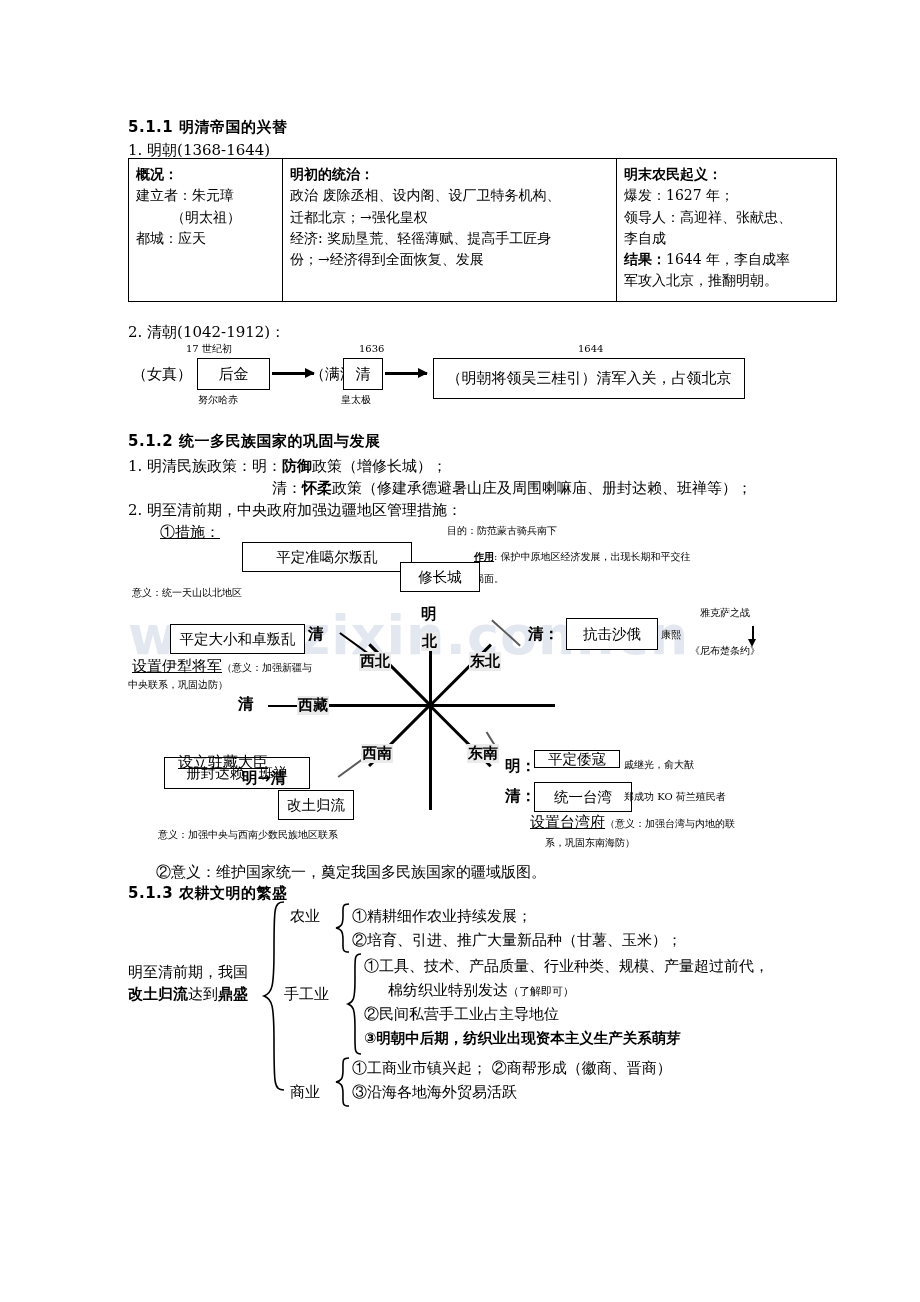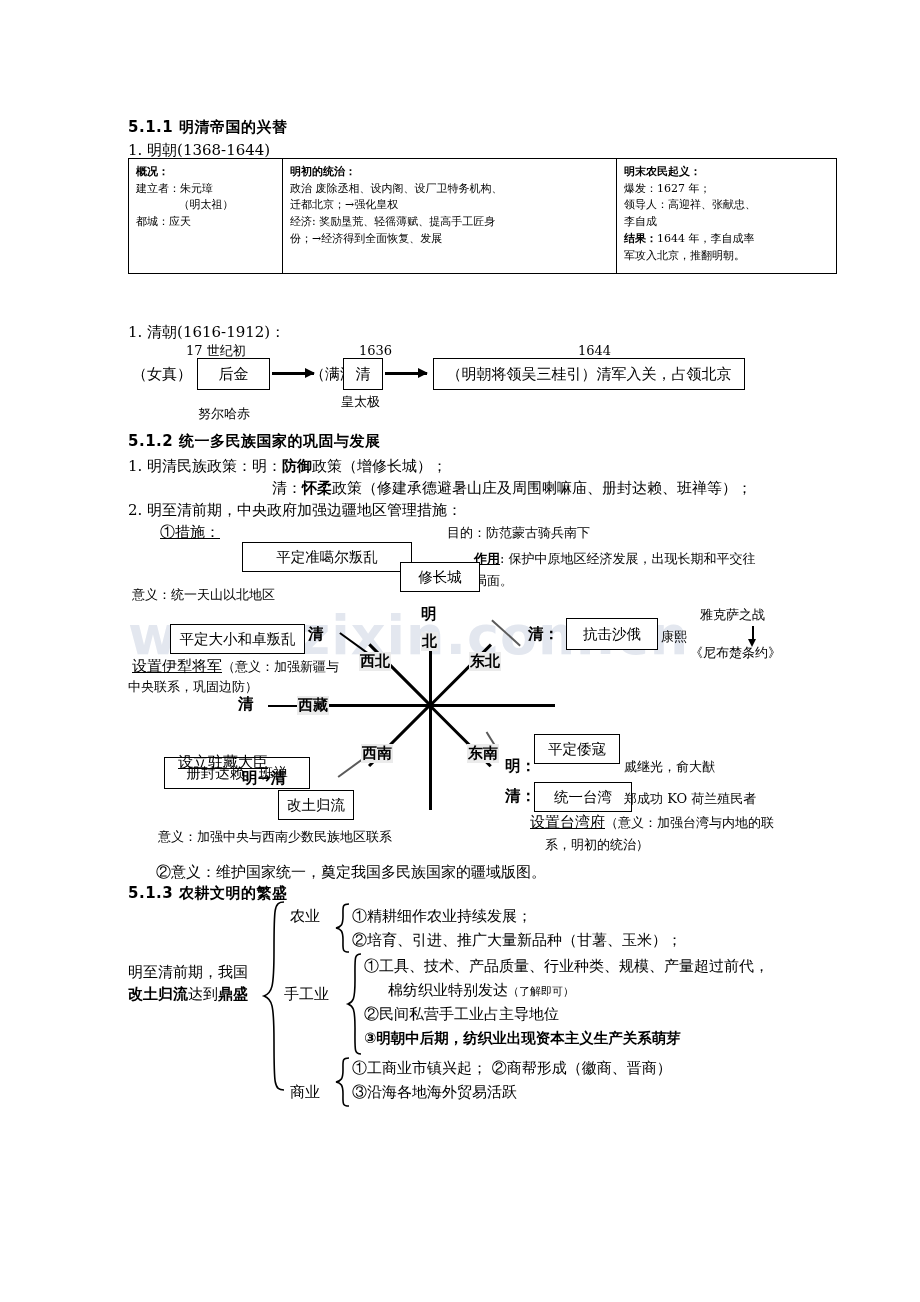--- a/index.html
+++ b/index.html
@@ -40,39 +40,39 @@
     font-size:15px;
     letter-spacing:0.5px;
     white-space:nowrap;
   }
   .ln{
     position:absolute;
     font-size:15px;
     white-space:nowrap;
     line-height:1.45;
   }
-  .sm{font-size:13px;}
+  .sm{font-size:10px;}
   .xs{font-size:11px;}
   .b{font-weight:bold;}
   .sans{font-family:"DejaVu Sans","Liberation Sans",sans-serif;}
   .u{text-decoration:underline;}
 
   
   .tbl{
     position:absolute;
     left:128px; top:158px;
     width:666px;
     border-collapse:collapse;
     table-layout:fixed;
   }
   .tbl td{
     border:1.4px solid #000;
     vertical-align:top;
     padding:5px 6px 9px 7px;
-    font-size:11px;
+    font-size:14px;
     line-height:1.52;
   }
   .tbl .c1{width:140px;}
   .tbl .c2{width:320px;}
   .tbl .c3{width:206px;}
   .tbl p{margin:0;}
   .tblhead{font-weight:bold;font-family:"DejaVu Sans","Liberation Sans",sans-serif;}
 
   
   .fbox{
@@ -171,38 +171,38 @@
         <p>爆发：1627 年；</p>
         <p>领导人：高迎祥、张献忠、</p>
         <p>李自成</p>
         <p><span class="b sans">结果：</span><span>1644 年，李自成率</span></p>
         <p>军攻入北京，推翻明朝。</p>
       </td>
     </tr>
   </tbody>
       </table>
 
-  <div class="ln" style="left:128px;top:322px;">1. 清朝(1616-1912)：</div>
+  <div class="ln" style="left:128px;top:322px;">2. 清朝(1042-1912)：</div>
 
   <div class="ln sm" style="left:186px;top:342px;">17 世纪初</div>
   <div class="ln" style="left:132px;top:364px;">（女真）</div>
   <div class="fbox" style="left:197px;top:358px;width:73px;height:32px;">后金</div>
-  <div class="ln sm" style="left:198px;top:393px;margin-top:12px;">努尔哈赤</div>
+  <div class="ln sm" style="left:198px;top:393px;">努尔哈赤</div>
 
   <div class="arrow" style="left:272px;top:372px;width:42px;"></div>
 
   <div class="ln sm" style="left:359px;top:342px;">1636</div>
   <div class="ln" style="left:310px;top:364px;">（满洲）</div>
   <div class="fbox" style="left:343px;top:358px;width:40px;height:32px;">清</div>
   <div class="ln sm" style="left:341px;top:393px;">皇太极</div>
 
   <div class="arrow" style="left:385px;top:372px;width:42px;"></div>
 
   <div class="ln sm" style="left:578px;top:342px;">1644</div>
-  <div class="fbox" style="left:433px;top:358px;width:312px;height:32px;">（明朝将领吴三桂引）清军入关，占领北京</div>
+  <div class="fbox" style="left:433px;top:358px;width:312px;height:41px;">（明朝将领吴三桂引）清军入关，占领北京</div>
 
   <div class="h3" style="left:128px;top:432px;">5.1.2  统一多民族国家的巩固与发展</div>
 
   <div class="ln" style="left:128px;top:456px;"><span>1. 明清民族政策：明：</span><span class="b sans">防御</span><span>政策（增修长城）；</span></div>
 
   <div class="ln" style="left:272px;top:478px;"><span>清：</span><span class="b sans">怀柔</span><span>政策（修建承德避暑山庄及周围喇嘛庙、册封达赖、班禅等）；</span></div>
 
   <div class="ln" style="left:128px;top:500px;">2. 明至清前期，中央政府加强边疆地区管理措施：</div>
   <div class="ln" style="left:160px;top:522px;text-decoration:underline;">①措施：</div>
   <div class="ln sm" style="left:447px;top:524px;">目的：防范蒙古骑兵南下</div>
@@ -236,29 +236,29 @@
 
   <div class="hatch" style="left:268px;top:705px;width:30px;height:2.4px;"></div>
 
   <div class="dynlab" style="left:242px;top:768px;">明→清</div>
   <div class="cbox" style="left:278px;top:790px;width:76px;height:30px;">改土归流</div>
   <div class="ln sm" style="left:158px;top:828px;">意义：加强中央与西南少数民族地区联系</div>
 
   <div class="conn" style="left:338px;top:776px;width:42px;transform:rotate(-36deg);"></div>
 
   <div class="dynlab" style="left:505px;top:756px;">明：</div>
-  <div class="cbox" style="left:534px;top:734px;width:86px;height:30px;">平定倭寇</div>
+  <div class="cbox" style="left:534px;top:750px;width:86px;height:18px;">平定倭寇</div>
   <div class="ln sm" style="left:624px;top:758px;">戚继光，俞大猷</div>
 
   <div class="dynlab" style="left:505px;top:786px;">清：</div>
   <div class="cbox" style="left:534px;top:782px;width:98px;height:30px;">统一台湾</div>
   <div class="ln sm" style="left:624px;top:790px;">郑成功 KO 荷兰殖民者</div>
 
   <div class="ln" style="left:530px;top:812px;"><span class="u">设置台湾府</span><span class="sm">（意义：加强台湾与内地的联</span></div>
-  <div class="ln sm" style="left:545px;top:836px;">系，明初的统治）</div>
+  <div class="ln sm" style="left:545px;top:836px;">系，巩固东南海防）</div>
 
   <div class="conn" style="left:498px;top:750px;width:22px;transform:rotate(-122deg);"></div>
 
   <div class="hatch" style="left:429px;top:645px;width:2.6px;height:165px;"></div>
 
   <div class="hatch" style="left:305px;top:704px;width:250px;height:2.6px;"></div>
 
   <div class="spoke" style="left:430px;top:704px;width:86px;height:2.6px;transform:rotate(225deg);"></div>
   <div class="spoke" style="left:430px;top:704px;width:86px;height:2.6px;transform:rotate(45deg);"></div>
 

